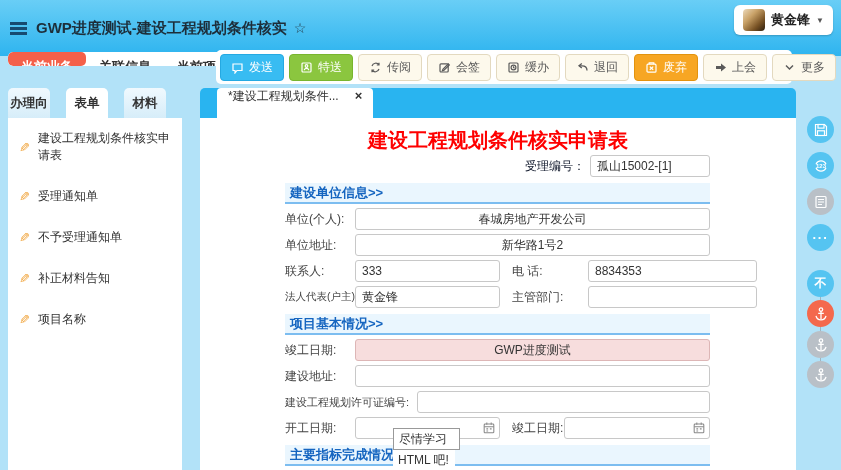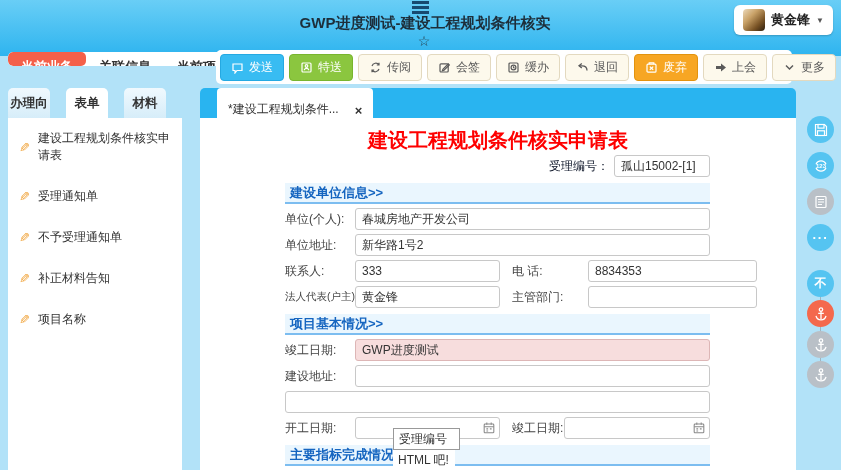--- a/index.html
+++ b/index.html
@@ -6,21 +6,21 @@
   html,body { width:841px; height:470px; overflow:hidden; }
   body {
     position:relative;
     background:#b2e2f8;
     font-family:"Liberation Sans","DejaVu Sans",sans-serif;
     color:#333;
   }
   
   .header { position:absolute; top:0; left:0; right:0; height:56px;
     background:linear-gradient(180deg,#69cef6,#2eb4ef);
-    display:flex; align-items:center; padding:0 10px;flex-direction:column; }
+    display:flex; align-items:center; padding:0 10px; }
   .burger { width:17px; height:13px;
     background:repeating-linear-gradient(180deg,#174a70 0 3px,transparent 3px 5px);
     margin-top:1px; cursor:pointer; }
   .app-title { font-size:15px; font-weight:bold; color:#1d2e3a; margin-left:9px; }
   .fav-star { margin-left:7px; font-size:14px; color:#27404f; cursor:pointer; }
   .user-chip { position:absolute; right:8px; top:5px; height:30px; background:#fff;
     border-radius:6px; display:flex; align-items:center; padding:0 9px; gap:6px;
     box-shadow:0 1px 2px rgba(0,0,0,.2); cursor:pointer; }
   .avatar { width:22px; height:22px; border-radius:4px;
     background:linear-gradient(135deg,#ecd9bb 0%,#c9a268 35%,#7a5426 70%,#2c1d0c 100%); }
@@ -47,50 +47,50 @@
 
   
   .side-tabs { position:absolute; left:8px; top:88px; width:174px; height:30px; display:flex; }
   .side-tab { flex:1; text-align:center; line-height:30px; font-size:12.5px; font-weight:bold;
     color:#333; background:linear-gradient(#f0f9fe,#d6edf9); border-radius:5px 5px 0 0;
     margin-right:16px; cursor:pointer; }
   .side-tab.active { background:#fff; }
   .doc-strip { position:absolute; left:200px; top:88px; width:596px; height:30px;
     background:#29b4f0; border-radius:5px 5px 0 0; }
   .doc-tab { position:absolute; left:17px; top:0; height:30px; background:#fff;
-    border-radius:4px 4px 0 0; display:flex; align-items:flex-end; padding:0 11px;
+    border-radius:4px 4px 0 0; display:flex; align-items:flex-start; padding:0 11px;
     gap:16px; font-size:12px; color:#333; cursor:pointer; }
   .doc-close { font-size:13px; font-weight:bold; color:#333; cursor:pointer; }
 
   
   .sidebar { position:absolute; left:8px; top:118px; width:174px; bottom:0; background:#fff; }
   .side-item { display:flex; align-items:center; gap:8px; padding:12px 11px;
     font-size:12px; color:#333; cursor:pointer; }
   .pencil { color:#f0a033; font-size:13px; transform:scaleX(-1); display:inline-block;
     line-height:1; }
 
   
   .main { position:absolute; left:200px; top:118px; width:596px; bottom:0;
     background:#fff; overflow:hidden; }
   .form-title { margin-top:10px; text-align:center; color:#fe0000;
     font-size:20px; line-height:24px; font-weight:bold; }
   .accept-row { display:flex; justify-content:flex-end; align-items:center;
     margin:3px 86px 0 0; gap:5px; height:22px; }
   .accept-row label { font-size:12px; color:#0f172a; }
   input.fld { height:22px; border:1px solid #c8c8c8; border-radius:3px; font-size:12px;
     padding:0 6px; color:#333; font-family:inherit; background:#fff; }
-  .accept-row input { width:96px; }
+  .accept-row input { width:120px; }
   .sec { margin:6px 86px 0 85px; background:#eaf6fe; border-bottom:2px solid #7cbdf0;
     padding:2px 5px; font-size:13px; line-height:15px; font-weight:bold; color:#1565c0;
     cursor:pointer; }
   .frow { display:flex; align-items:center; margin:4px 86px 0 85px; height:22px; }
   .lbl { width:70px; flex-shrink:0; font-size:12px; color:#444; white-space:nowrap; }
   .lbl.small { font-size:10.5px; }
   .lbl.wide { width:auto; margin-right:8px; font-size:11px; }
-  .frow input.full { flex:1; }
+  .frow input.full { flex:1;text-align:center; }
   .frow input.half { width:145px; }
   .lbl2 { width:52px; margin-left:12px; flex-shrink:0; font-size:12px; color:#444;
     white-space:nowrap; }
   .frow input.half2 { flex:1;margin-left:24px; }
   input.pink { background:#f7dddd; border-color:#ddb6b6; }
   .date-wrap { position:relative; width:145px; }
   .date-wrap.grow { flex:1; }
   .date-wrap input { width:100%; padding-right:22px; }
   .cal-icon { position:absolute; right:4px; top:4px; width:14px; height:14px; cursor:pointer; }
   .thead { display:flex; margin:3px 86px 0 85px; }
@@ -270,20 +270,21 @@
 
   <div class="frow">
     <span class="lbl">竣工日期:</span>
     <input class="fld full pink" value="GWP进度测试" style="">
   </div>
   <div class="frow">
     <span class="lbl">建设地址:</span>
     <input class="fld full" value="" style="">
   </div>
   <div class="frow">
+    <span class="lbl wide">建设工程规划许可证编号:</span>
     <input class="fld full" value="" style="">
   </div>
   <div class="frow">
     <span class="lbl">开工日期:</span>
     <span class="date-wrap">
       <input class="fld" value="" style="">
       <svg class="cal-icon" viewBox="0 0 16 16" fill="none" stroke="#888" stroke-width="1.2">
           <rect x="2.5" y="3.5" width="11" height="10" rx="1"></rect>
           <path d="M2.5 6.5h11M5.5 1.8v2.6M10.5 1.8v2.6M5 9h2M9 9h2M5 11.5h2"></path>
         </svg>
@@ -300,21 +301,21 @@
 
   <div class="sec">主要指标完成情况&gt;&gt;</div>
 
   <div class="thead">
     <span>指标名称</span>
     <span>批准要求</span>
     <span>实施结果</span>
   </div>
 
   <div class="tooltip">
-    <div class="tip-box">受理编号</div>
+    <div class="tip-box">尽情学习</div>
     <div class="tip-tail">HTML 吧!</div>
   </div>
 </div>
 
 <div class="rail-line"></div>
 
 <div class="rail-btn rail-blue" style="top:116px">
   <svg viewBox="0 0 16 16" fill="none" stroke="#fff" stroke-width="1.2">
       <path d="M2.5 2.5h9l2 2v9h-11z"></path>
       <rect x="5" y="2.5" width="6" height="3.6"></rect>

